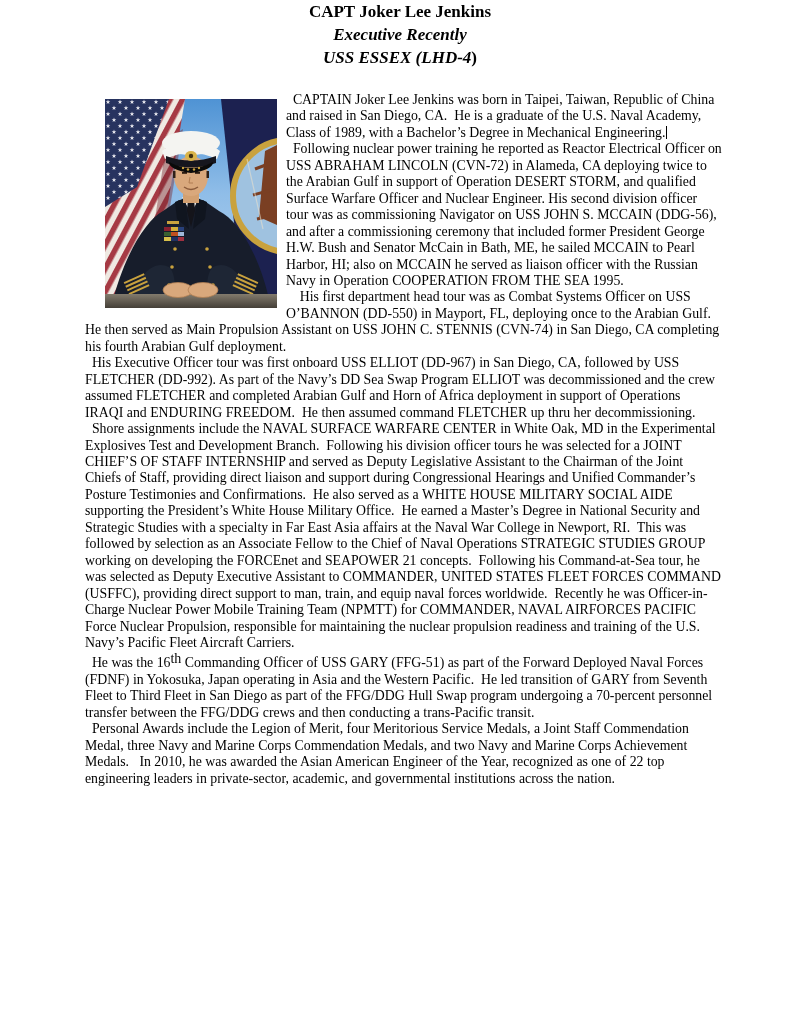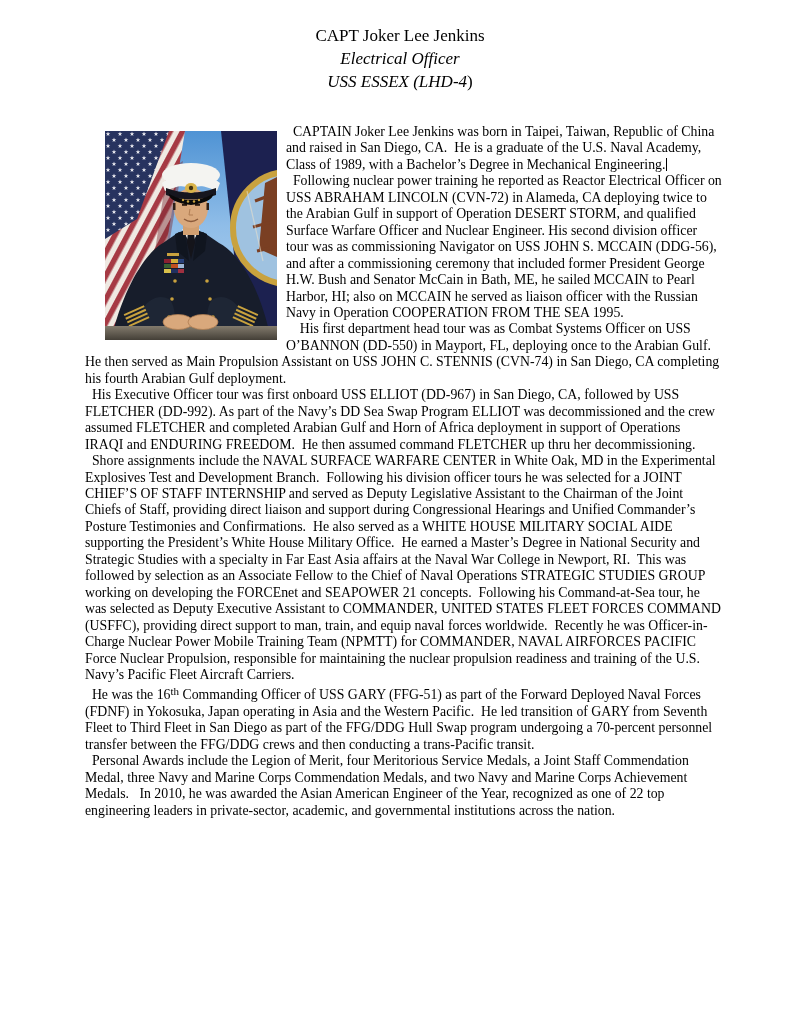--- a/index.html
+++ b/index.html
@@ -1,38 +1,38 @@
 <!DOCTYPE html>
 <html><head>
 <meta charset="utf-8">
 <style>
   html,body{margin:0;padding:0;background:#ffffff;}
   .page{
     position:relative;width:800px;height:1035px;background:#ffffff;
     font-family:"Liberation Serif", serif;color:#000000;overflow:hidden;
   }
-  .title-block{text-align:center;font-weight:normal;
-    font-size:17px;line-height:23px;margin-top:24px;}
+  .title-block{text-align:center;font-weight:bold;
+    font-size:17px;line-height:23px;}
   .title-line{display:block;}
   .italic{font-style:italic;}
-  .body-text{margin:31px 78px 0 85px;font-size:13.8px;line-height:16.45px;text-align:left;}
+  .body-text{margin:23px 78px 0 85px;font-size:13.8px;line-height:16.45px;text-align:left;}
   .body-text p{margin:0;white-space:pre-wrap;}
   .photo-frame{float:left;width:172px;height:209px;margin:7px 9px 6px 20px;}
   .photo-frame svg{display:block;}
   .caret{display:inline-block;width:1px;height:13px;background:#000;vertical-align:-2px;margin-left:1px;}
-  sup.ord{font-size:11px;vertical-align:4px;}
+  sup.ord{font-size:14px;vertical-align:4px;}
 </style>
 </head>
 <body>
 
 <div class="page">
 
   <div class="title-block">
     <span class="title-line">CAPT Joker Lee Jenkins</span>
-    <span class="title-line italic">Electrical Officer</span>
+    <span class="title-line italic">Executive Recently</span>
     <span class="title-line"><span class="italic">USS ESSEX (LHD-4</span><span>)</span></span>
   </div>
 
   <div class="body-text">
 
     <span class="photo-frame">
       <svg viewBox="0 0 172 209" width="172" height="209">
         <defs>
           <linearGradient id="sky" x1="0" y1="0" x2="0" y2="1">
             <stop offset="0" stop-color="#4f93d4"></stop>

